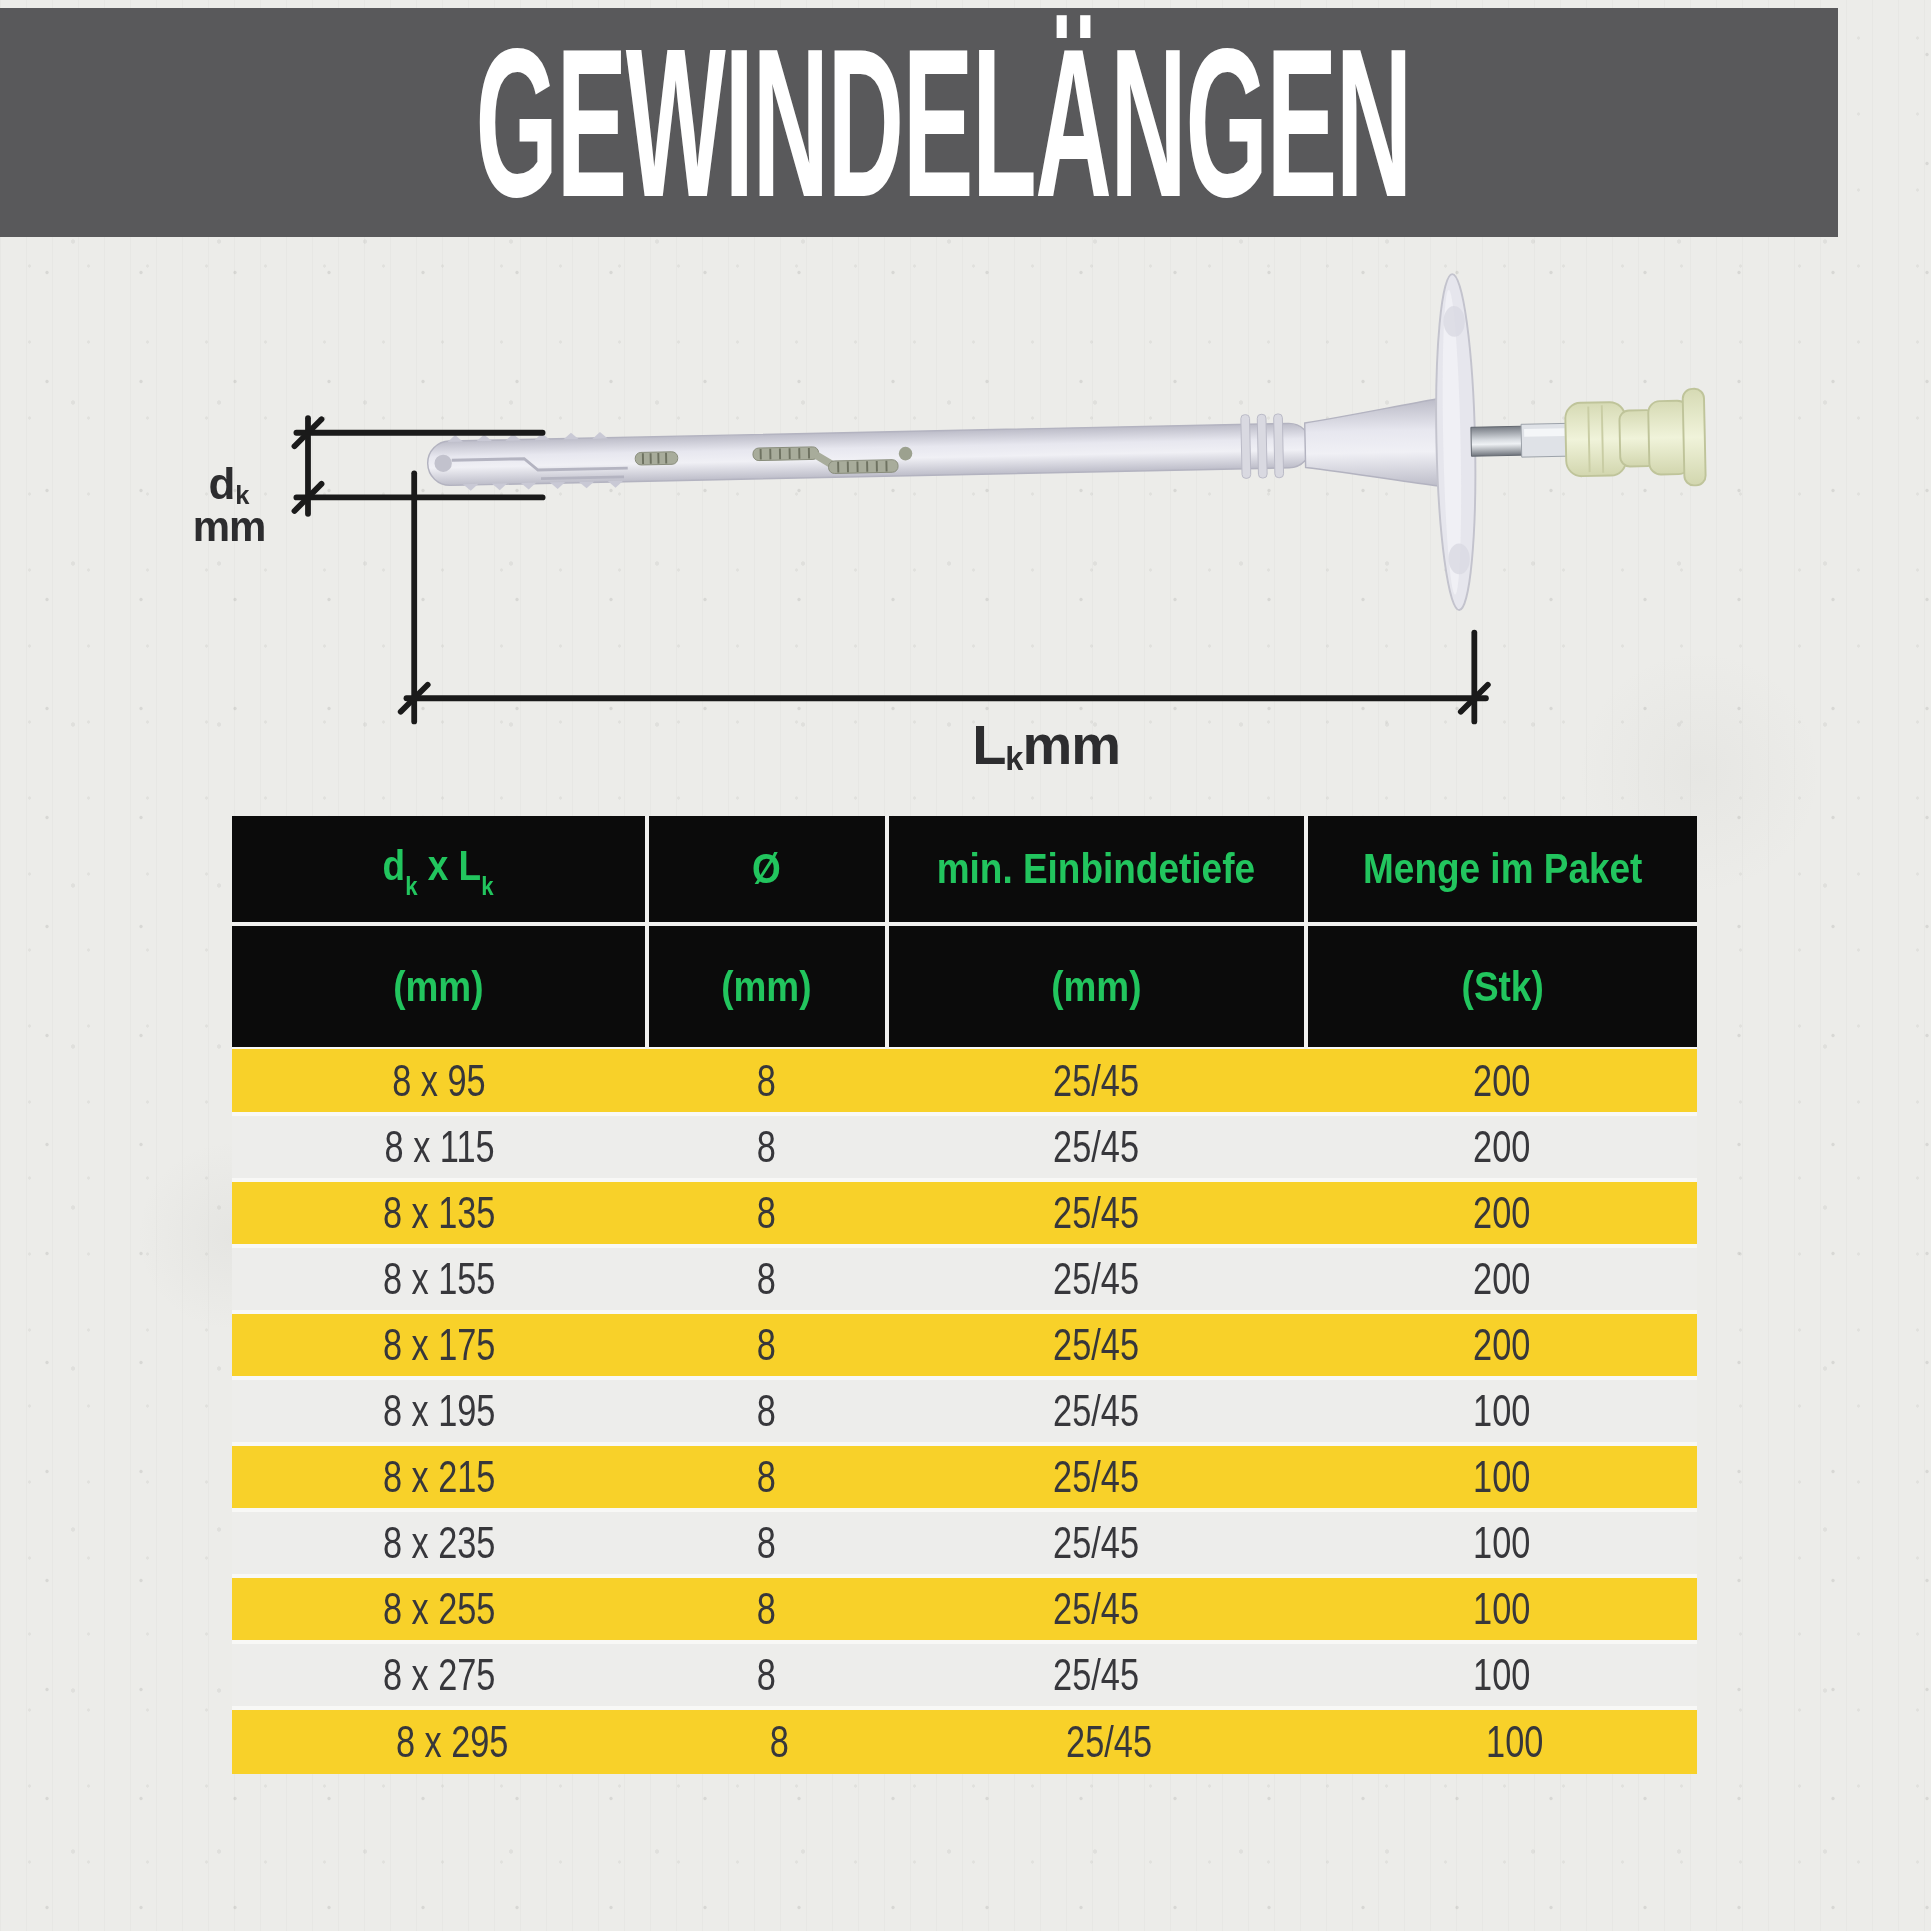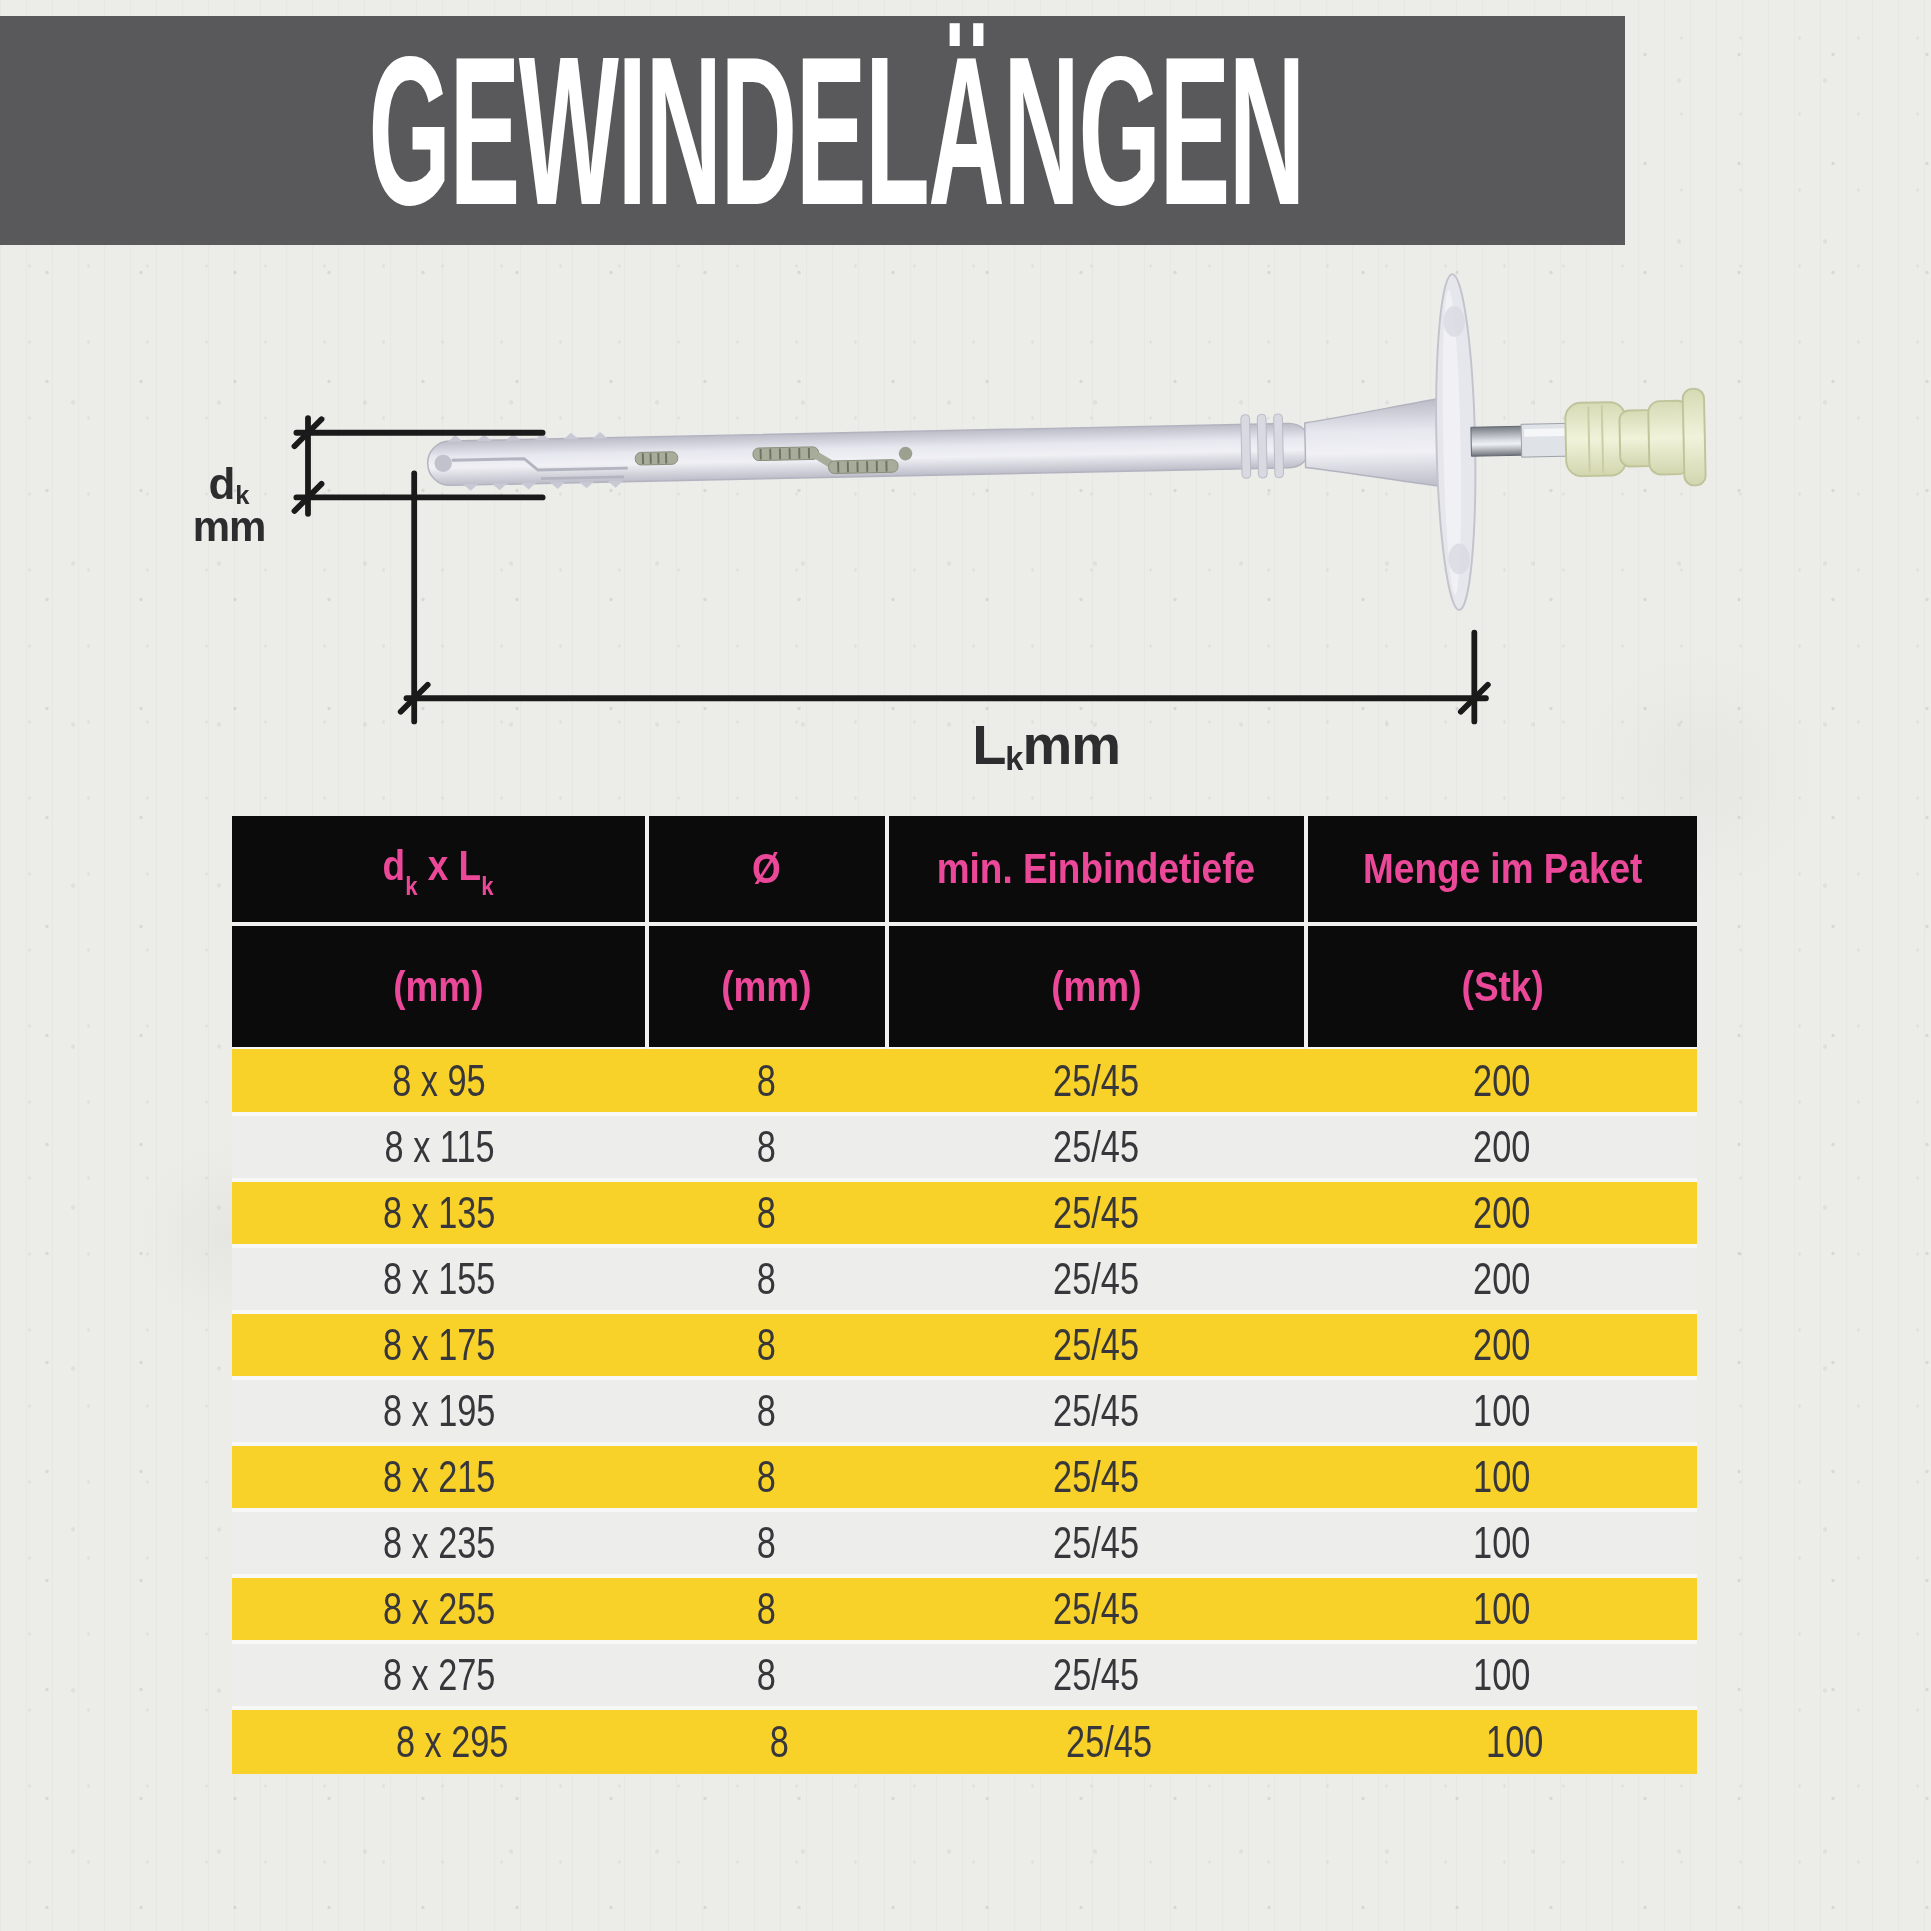--- a/index.html
+++ b/index.html
@@ -15,21 +15,21 @@
       radial-gradient(rgba(95,95,90,.09) 1.6px, transparent 2.4px),
       radial-gradient(circle 135px at 12% 64%, rgba(140,140,134,.07), transparent 70%),
       radial-gradient(circle 174px at 88% 40%, rgba(140,140,134,.06), transparent 70%),
       linear-gradient(90deg, rgba(0,0,0,.018) 1px, transparent 1px);
     background-size: 94px 109px, 59px 76px, 146px 161px, auto, auto, 26px 100%;
     background-repeat: repeat, repeat, repeat, no-repeat, no-repeat, repeat;
   }
 
   
   .banner {
-    position:absolute; left:0; top:16px; width:1625px; height:229px;
+    position:absolute; left:0; top:8px; width:1838px; height:229px;
     background:#59595B; display:flex; align-items:center; justify-content:center;padding-left:48px;
   }
   .banner h1 {
     color:#ffffff; font-size:212px; font-weight:900; line-height:1;
     letter-spacing:-2.9px; white-space:nowrap;
     transform:scaleX(.5); transform-origin:center center;
   }
 
   
   .diagram { position:absolute; left:0; top:229px; width:1931px; height:589px; }
@@ -41,21 +41,21 @@
   .dk-label .l2 { font-size:42px; letter-spacing:-1px; }
   .lk-label { left:830px; top:483px; width:290px; text-align:right; font-size:56px; letter-spacing:-1px; }
 
   
   .spec-table {
     position:absolute; left:232px; top:816px; width:1465px;
     border-collapse:collapse; table-layout:fixed;
   }
   .spec-table th, .spec-table td { text-align:center; vertical-align:middle; padding:0; }
   .spec-table thead th {
-    background:#0B0B0B; color:#ec4899; font-weight:bold;
+    background:#0B0B0B; color:#22c55e; font-weight:bold;
     border-right:4.8px solid #F1F1EF;
   }
   .spec-table thead th:last-child { border-right:none; }
   .spec-table thead tr.h-labels th { height:108px; font-size:42px; border-bottom:4.8px solid #F1F1EF; }
   .spec-table thead tr.h-units  th { height:124px; font-size:42px; border-bottom:2.9px solid #F8F8F6; }
   .spec-table thead sub { font-size:.6em; position:relative; bottom:-.2em; }
   .cond { display:inline-block; transform:scaleX(.88); transform-origin:center; white-space:nowrap; }
   .spec-table tbody td { height:66px; border-bottom:4.8px solid #F8F8F6; font-size:44px; color:#37373B; }
   .spec-table tbody tr:last-child td { border-bottom:none;padding-left:26px; }
   .spec-table tbody .cond { transform:scaleX(.78); letter-spacing:0; }

